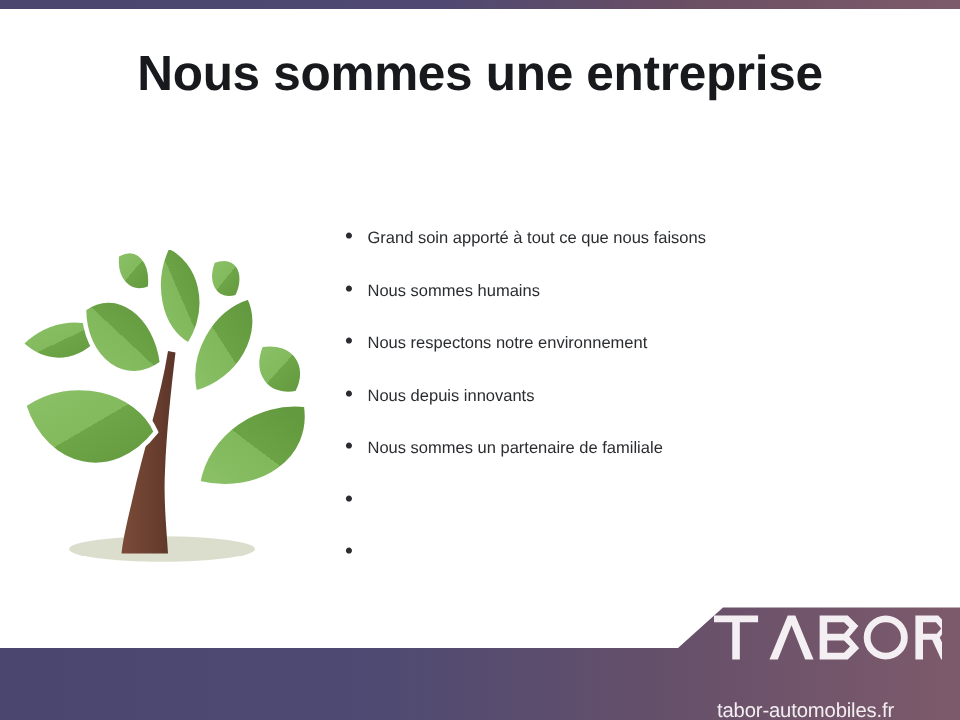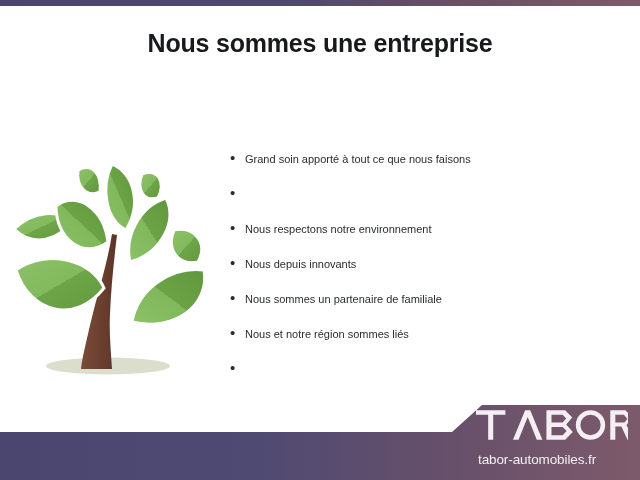--- a/index.html
+++ b/index.html
@@ -27,21 +27,21 @@
     background: linear-gradient(90deg, #4a4670 0%, #4e4872 45%, #6b4f63 72%, #7d5a6b 100%);
   }
 
   
   .headline {
     position: absolute;
     left: 0;
     top: 28px;
     width: 640px;
     text-align: center;
-    font-size: 25px;
+    font-size: 33px;
     font-weight: bold;
     line-height: 1.27;
     color: #17191c;
     letter-spacing: -0.2px;
   }
   .headline .line2 {
     display: block;
   }
   .headline .accent {
     color: #79a356;
@@ -101,21 +101,21 @@
     position: absolute;
     left: 476px;
     top: 410px;
     width: 160px;
   }
   .logo-word {
     height: 30px;
     width: 152px;
   }
   .logo-tagline {
-    margin-top: 8px;
+    margin-top: 21px;
     font-size: 13.5px;
     color: #f3eef1;
     letter-spacing: -0.1px;
     text-align: left;
     padding-left: 2px;
   }
 </style>
 </head>
 <body>
 
@@ -178,36 +178,36 @@
     </svg>
   </div>
 
   <div class="bullets">
     <div class="bullet-row">
       <span class="bullet-dot">•</span>
       <span class="bullet-text">Grand soin apporté à tout ce que nous faisons</span>
     </div>
     <div class="bullet-row">
       <span class="bullet-dot">•</span>
+      <span class="bullet-text">Nous sommes humains</span>
     </div>
     <div class="bullet-row">
       <span class="bullet-dot">•</span>
       <span class="bullet-text">Nous respectons notre environnement</span>
     </div>
     <div class="bullet-row">
       <span class="bullet-dot">•</span>
       <span class="bullet-text">Nous depuis innovants</span>
     </div>
     <div class="bullet-row">
       <span class="bullet-dot">•</span>
       <span class="bullet-text">Nous sommes un partenaire de familiale</span>
     </div>
     <div class="bullet-row">
       <span class="bullet-dot">•</span>
-      <span class="bullet-text">Nous et notre région sommes liés</span>
     </div>
     <div class="bullet-row">
       <span class="bullet-dot">•</span>
     </div>
   </div>
 
   <div class="brand-band">
     <svg width="640" height="82" viewBox="0 0 640 82" xmlns="http://www.w3.org/2000/svg">
       <defs>
         <linearGradient id="bandG" x1="0" y1="0" x2="1" y2="0">

